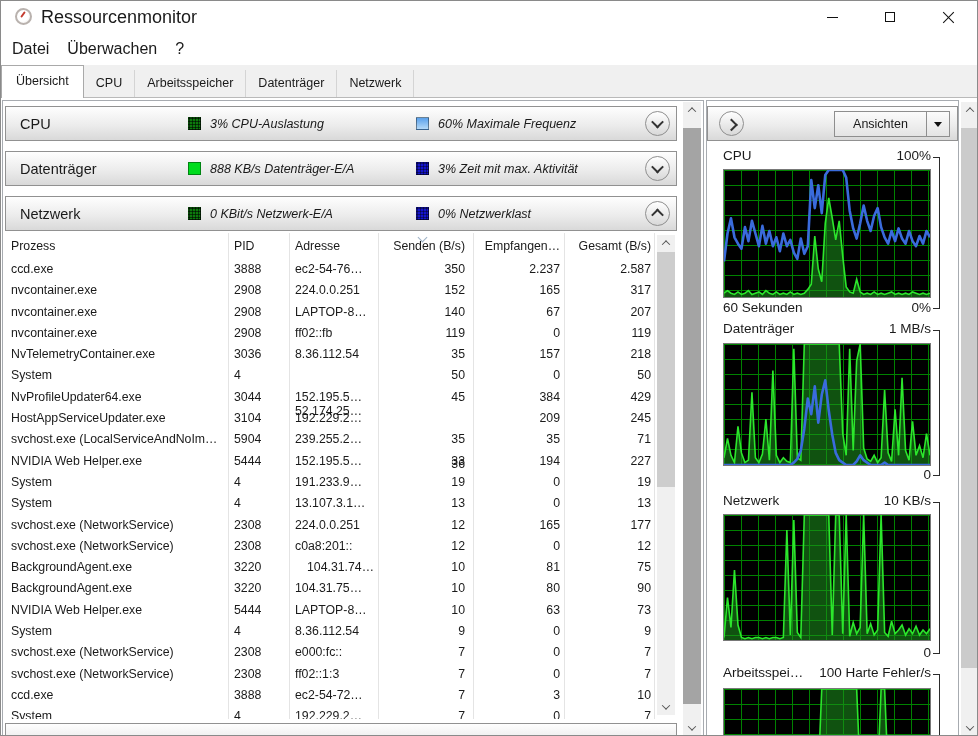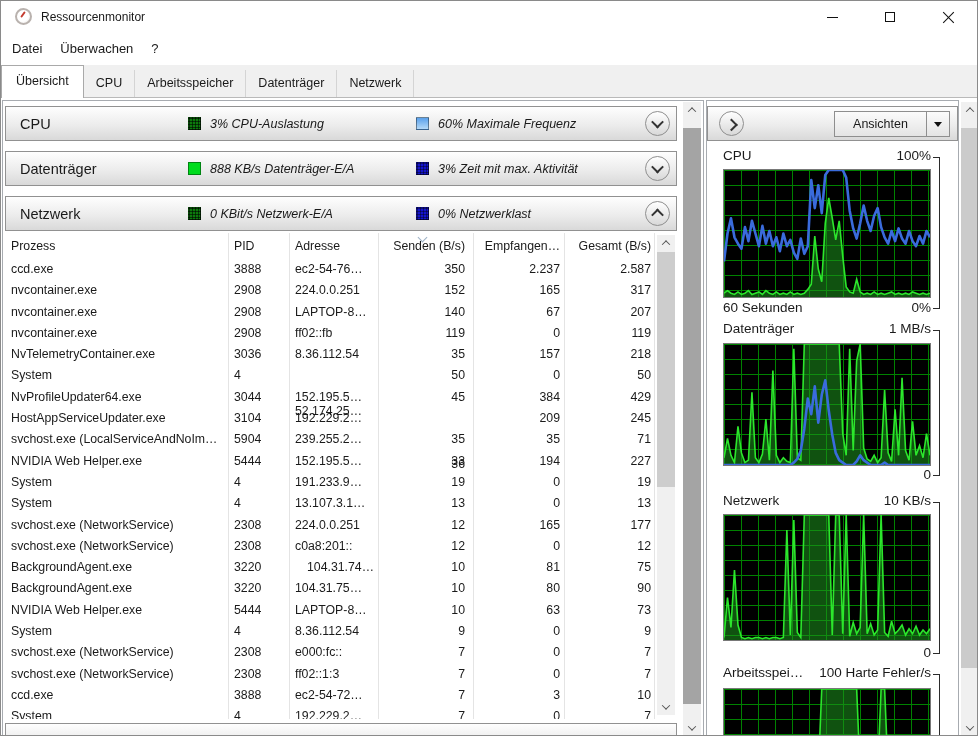--- a/index.html
+++ b/index.html
@@ -5,31 +5,31 @@
   html,body{margin:0;padding:0;background:#fff;overflow:hidden;}
   #window{position:relative;width:978px;height:736px;box-sizing:border-box;border:1px solid #8a8a8a;
     font-family:"Liberation Sans","DejaVu Sans",sans-serif;color:#1a1a1a;background:#fff;overflow:hidden;}
 
   
   .titlebar{position:absolute;left:0;top:0;width:100%;height:32px;background:#fff;display:flex;align-items:center;}
   .app-icon{position:absolute;left:14px;top:7px;width:17px;height:17px;border-radius:50%;
     border:2px solid #b9b2ae;background:radial-gradient(circle at 40% 40%,#fff 55%,#e3ddd9);box-sizing:border-box;}
   .app-icon:before{content:"";position:absolute;left:5px;top:1px;width:2px;height:7px;background:#c43a2e;
     transform:rotate(35deg);border-radius:1px;}
-  .win-title{position:absolute;left:40px;top:0;height:32px;line-height:32px;font-size:12px;}
+  .win-title{position:absolute;left:40px;top:0;height:32px;line-height:32px;font-size:18px;}
   .caption-btn{position:absolute;top:0;width:58px;height:32px;display:flex;align-items:center;justify-content:center;}
   .btn-min{right:116px;} .btn-max{right:58px;} .btn-close{right:0;}
   .glyph-min{width:11px;height:1px;background:#111;}
   .glyph-max{width:10px;height:10px;border:1px solid #111;box-sizing:border-box;}
   .glyph-close{position:relative;width:13px;height:13px;}
   .glyph-close:before,.glyph-close:after{content:"";position:absolute;left:-1px;top:6px;width:15px;height:1px;background:#111;}
   .glyph-close:before{transform:rotate(45deg);} .glyph-close:after{transform:rotate(-45deg);}
 
   
-  .menubar{position:absolute;left:0;top:32px;width:100%;height:32px;background:#fff;display:flex;align-items:center;font-size:13px;}
+  .menubar{position:absolute;left:0;top:32px;width:100%;height:32px;background:#fff;display:flex;align-items:center;font-size:16px;}
   .menu-item{padding:0 9px;height:24px;line-height:24px;}
   .menu-item:first-child{margin-left:2px;}
 
   
   .tabstrip{position:absolute;left:0;top:64px;width:100%;height:33px;background:#f0f0f0;
     border-bottom:1px solid #b9b9b9;display:flex;align-items:flex-end;box-sizing:border-box;}
   .tab{height:27px;line-height:27px;padding:0 12px;font-size:12.5px;border-right:1px solid #d4d4d4;background:#f0f0f0;}
   .tab.selected{height:32px;line-height:31px;background:#fff;border:1px solid #a9a9a9;border-bottom:none;
     margin-bottom:-1px;padding:0 14px;position:relative;z-index:2;}
 

